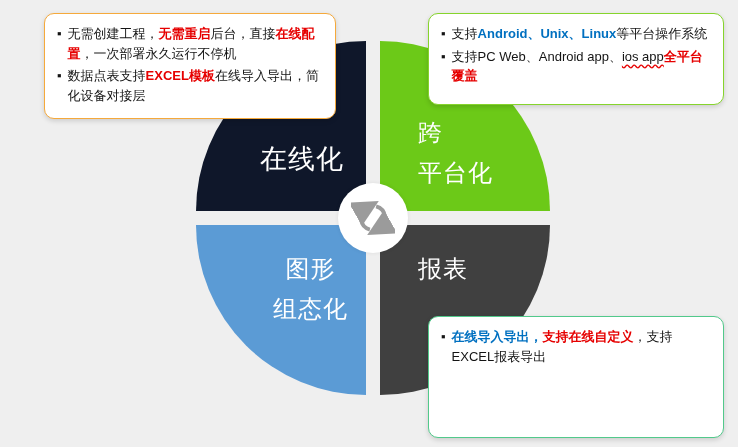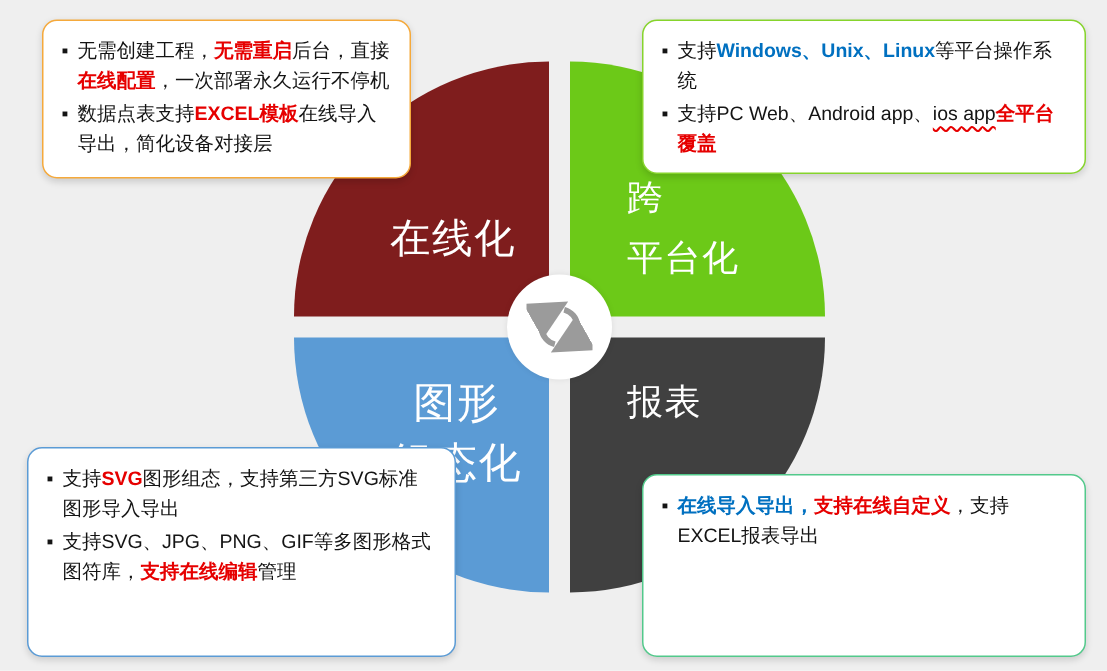--- a/index.html
+++ b/index.html
@@ -9,54 +9,54 @@
   
   .quad{position:absolute;width:170px;height:170px;}
   .quad-tl{left:196px;top:41px;border-radius:100% 0 0 0;}
   .quad-tr{left:380px;top:41px;border-radius:0 100% 0 0;}
   .quad-bl{left:196px;top:225px;border-radius:0 0 0 100%;}
   .quad-br{left:380px;top:225px;border-radius:0 0 100% 0;}
 
   .qlabel{position:absolute;color:#ffffff;letter-spacing:1px;}
   .qlabel-tl{right:22px;bottom:34px;font-size:27px;}
   .qlabel-tr{left:38px;bottom:18px;font-size:24px;line-height:40px;}
-  .qlabel-bl{right:18px;top:24px;font-size:28px;line-height:40px;text-align:center;}
+  .qlabel-bl{right:18px;top:24px;font-size:24px;line-height:40px;text-align:center;}
   .qlabel-br{left:38px;top:24px;font-size:24px;line-height:40px;}
 
   
   .center-circle{position:absolute;left:338px;top:183px;width:70px;height:70px;
     border-radius:50%;background:#ffffff;display:flex;align-items:center;justify-content:center;
     box-shadow:0 0 4px rgba(0,0,0,0.08);}
 
   
   .callout{position:absolute;background:#ffffff;border:1px solid #cccccc;border-radius:10px;
     padding:10px 12px;font-size:13px;line-height:1.5;color:#141414;
     box-shadow:0 2px 5px rgba(0,0,0,0.15);box-sizing:border-box;}
-  .co-tl{left:28px;top:13px;width:246px;min-height:106px;}
+  .co-tl{left:44px;top:13px;width:292px;min-height:106px;}
   .co-tr{left:428px;top:13px;width:296px;min-height:92px;}
   .co-bl{left:18px;top:298px;width:286px;min-height:140px;}
   .co-br{left:428px;top:316px;width:296px;min-height:122px;}
 
   .item{display:flex;}
   .item::before{content:"▪";margin-right:6px;}
   .item + .item{margin-top:3px;}
   .txt{flex:1;}
 
   
   .plain{color:inherit;}
   .hl-red{color:#E60000;font-weight:bold;}
   .hl-blue{color:#0070C0;font-weight:bold;}
   .spell{text-decoration:underline;text-decoration-style:wavy;text-decoration-color:#E60000;text-underline-offset:3px;}
 </style>
 </head>
 <body>
 
 <div id="canvas" style="background: rgb(239, 239, 239);">
 
-  <div class="quad quad-tl" style="background: #7f1d1d;">
+  <div class="quad quad-tl" style="background: #0f172a;">
     <div class="qlabel qlabel-tl">在线化</div>
   </div>
   <div class="quad quad-tr" style="background: rgb(108, 201, 24);">
     <div class="qlabel qlabel-tr">
       <div>跨</div>
       <div>平台化</div>
     </div>
   </div>
   <div class="quad quad-bl" style="background: rgb(91, 155, 213);">
     <div class="qlabel qlabel-bl">
@@ -93,42 +93,30 @@
     <div class="item">
       <div class="txt">
         <span class="plain">数据点表支持</span><span class="hl-red">EXCEL模板</span><span class="plain">在线导入导出，简化设备对接层</span>
       </div>
     </div>
   </div>
 
   <div class="callout co-tr" style="border-color: rgb(134, 212, 44);">
     <div class="item">
       <div class="txt">
-        <span class="plain">支持</span><span class="hl-blue">Windows、Unix、Linux</span><span class="plain">等平台操作系统</span>
+        <span class="plain">支持</span><span class="hl-blue">Android、Unix、Linux</span><span class="plain">等平台操作系统</span>
       </div>
     </div>
     <div class="item">
       <div class="txt">
         <span class="plain">支持PC Web、Android app、</span><span class="spell">ios app</span><span class="hl-red">全平台覆盖</span>
       </div>
     </div>
   </div>
 
-  <div class="callout co-bl" style="border-color: rgb(91, 155, 213);">
-    <div class="item">
-      <div class="txt">
-        <span class="plain">支持</span><span class="hl-red">SVG</span><span class="plain">图形组态，支持第三方SVG标准图形导入导出</span>
-      </div>
-    </div>
-    <div class="item">
-      <div class="txt">
-        <span class="plain">支持SVG、JPG、PNG、GIF等多图形格式图符库，</span><span class="hl-red">支持在线编辑</span><span class="plain">管理</span>
-      </div>
-    </div>
-  </div>
 
   <div class="callout co-br" style="border-color: rgb(82, 201, 139);">
     <div class="item">
       <div class="txt">
         <span class="hl-blue">在线导入导出，</span><span class="hl-red">支持在线自定义</span><span class="plain">，支持EXCEL报表导出</span>
       </div>
     </div>
   </div>
 
 </div>

